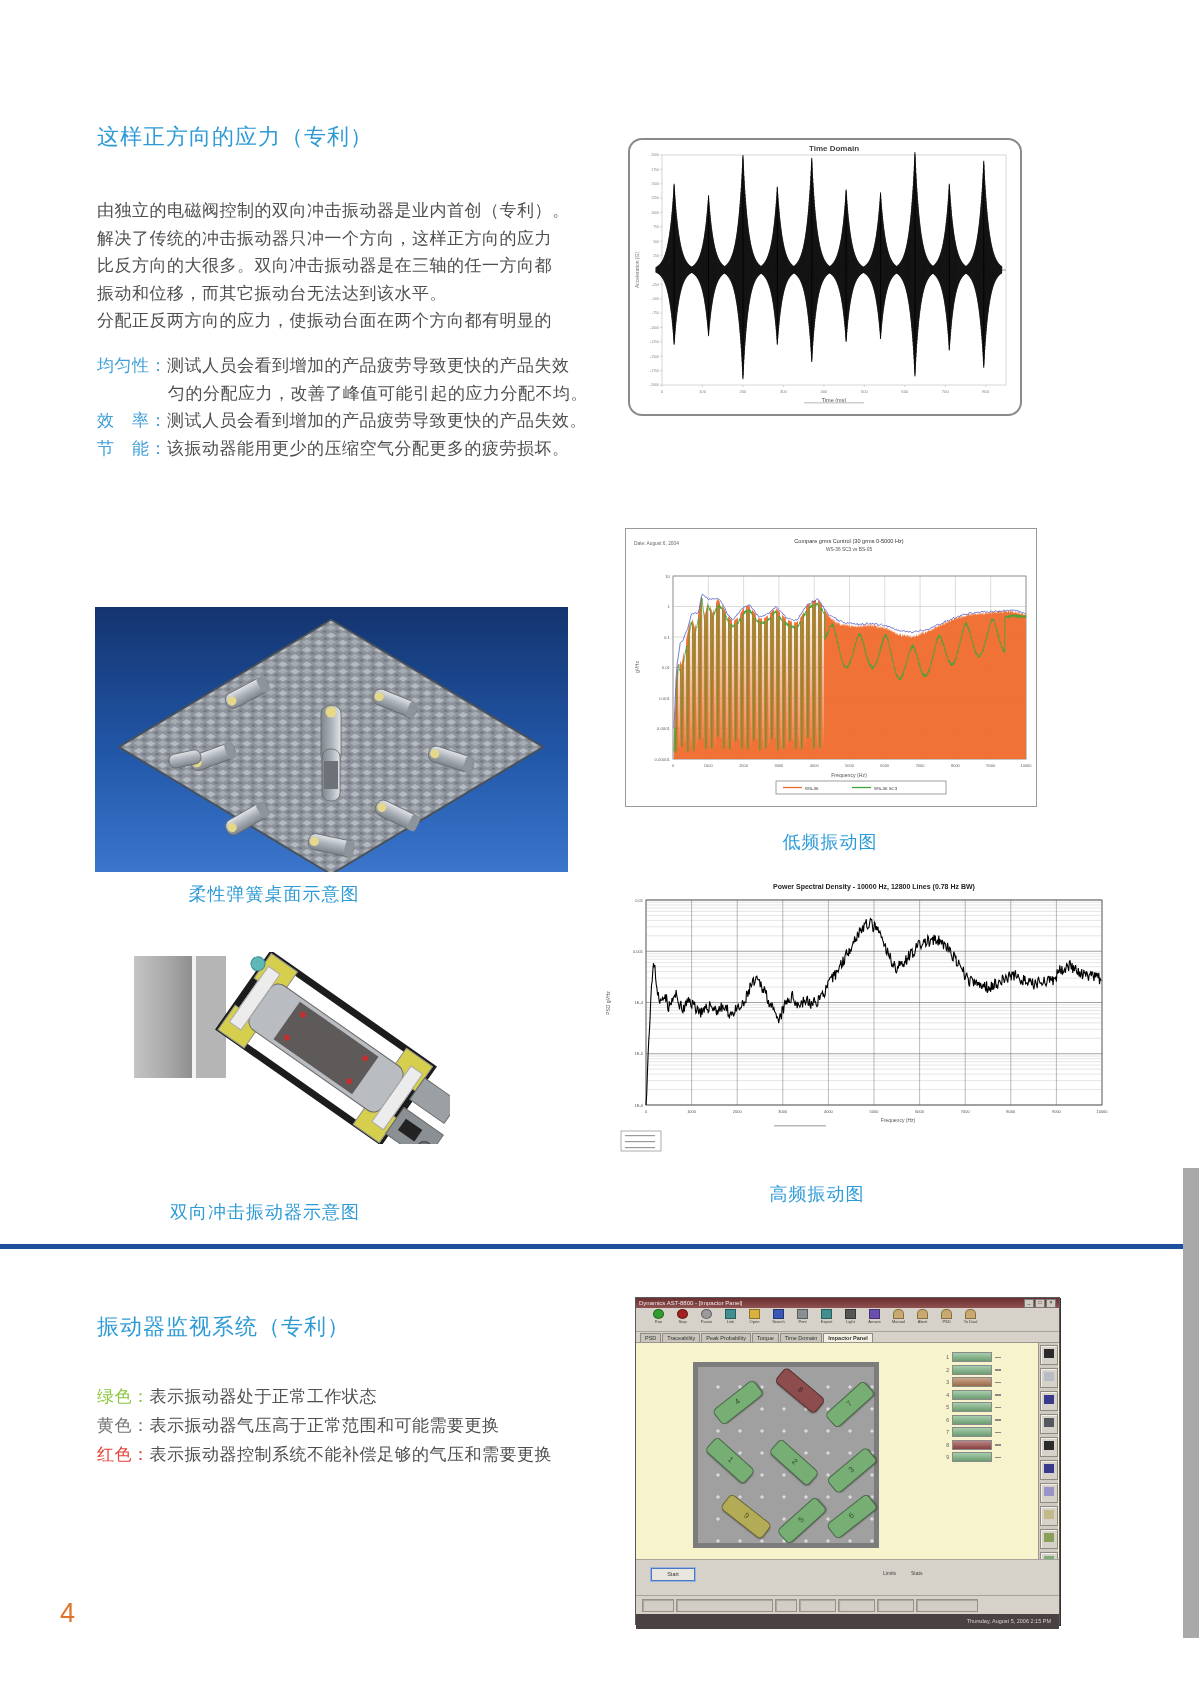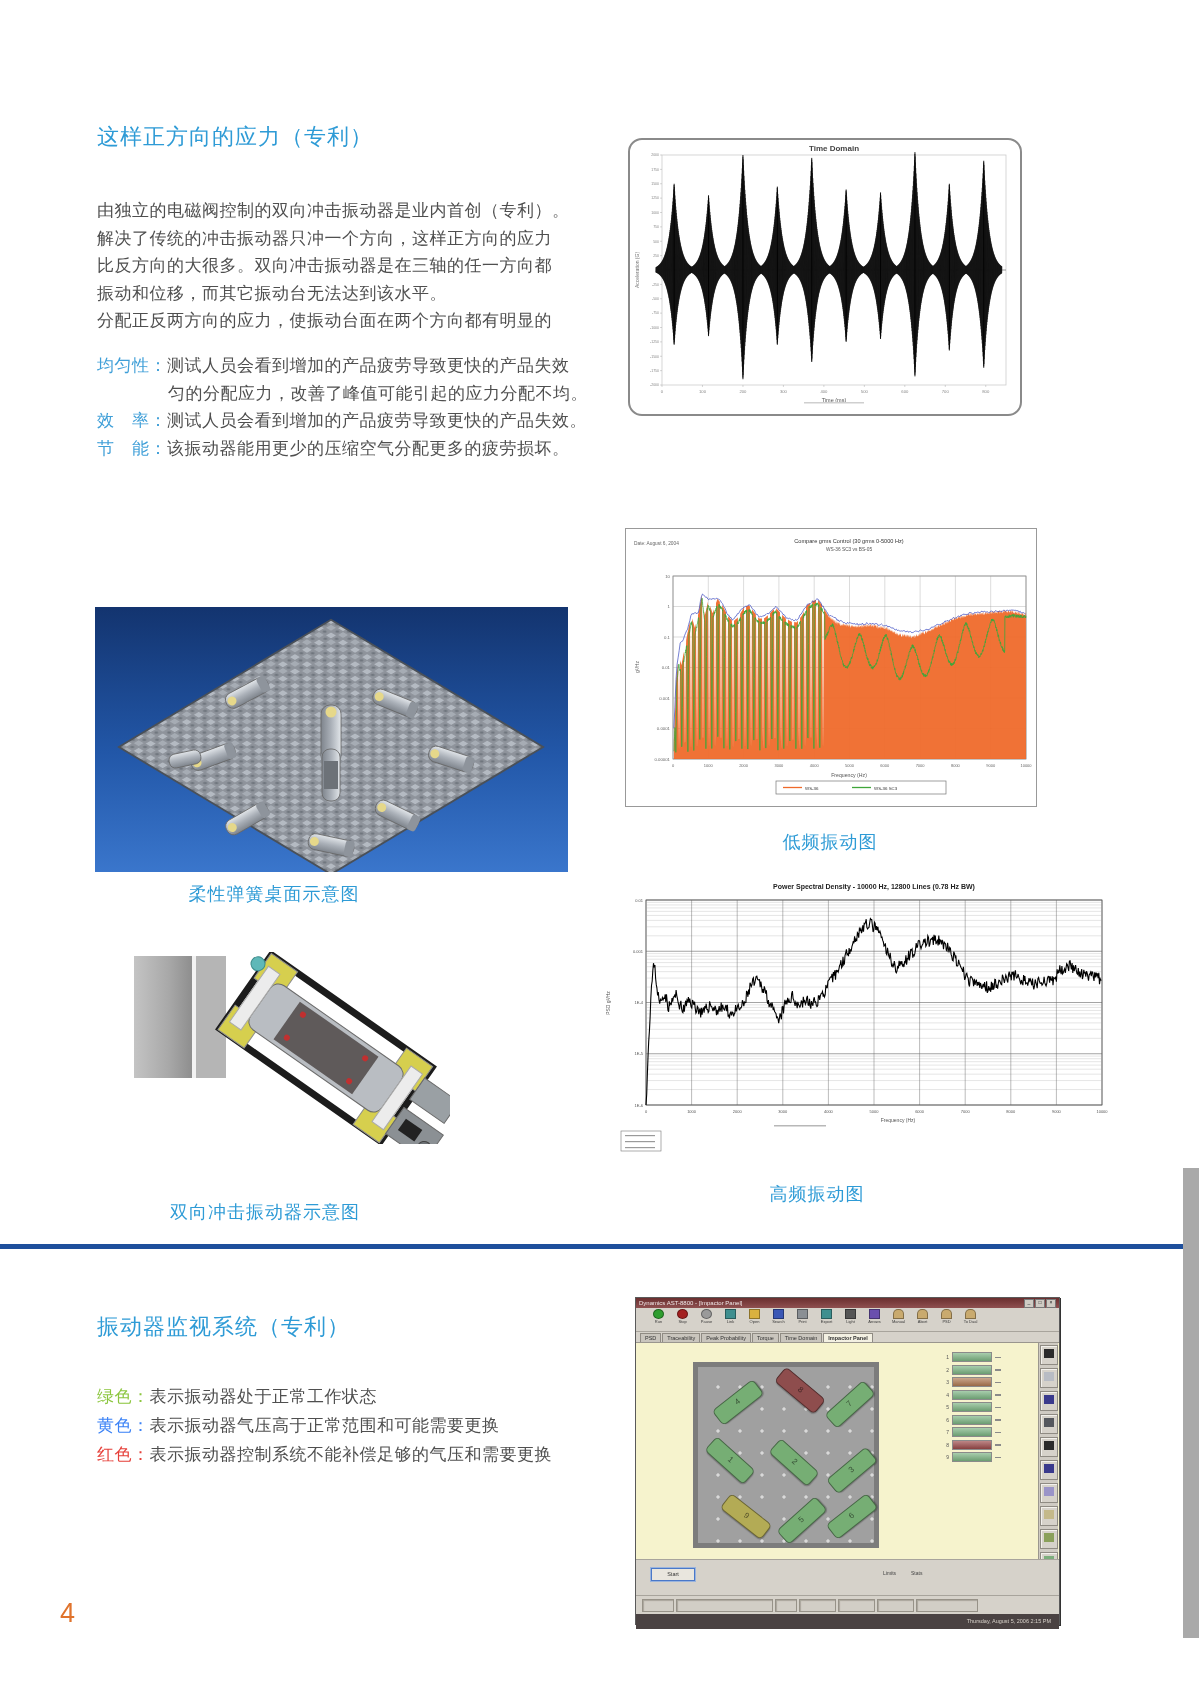--- a/index.html
+++ b/index.html
@@ -6,21 +6,21 @@
   .page{position:relative;width:1199px;height:1696px;background:#ffffff;overflow:hidden;
         font-family:"Liberation Sans","DejaVu Sans",sans-serif;}
   .abs{position:absolute;}
   .sec-title{font-size:22px;color:#2e9bd6;letter-spacing:1px;}
   .body-text{font-size:17px;line-height:27.5px;color:#4f4f4f;letter-spacing:0.5px;}
   .blue-caption{font-size:18px;color:#2e9bd6;text-align:center;letter-spacing:1px;}
   .frow{white-space:nowrap;}
   .flabel{color:#3f9fd8;}
   .fcont{padding-left:71px;}
   .lg-green{color:#8cc63f;}
-  .lg-yellow{color:#3b82f6;}
+  .lg-yellow{color:#737373;}
   .lg-red{color:#e6403a;}
   .fig-box{background:#fff;}
   .chart1{border:2px solid #8a8a8a;border-radius:14px;}
   .chart2{border:1px solid #999;}
   .divider{background:#1e4f9c;}
   .graybar{background:#a9a9a9;}
   .pagenum{font-size:27px;color:#e0732c;}
   
   .win{background:#d6d2ca;border:1px solid #5a5a5a;box-shadow:1px 1px 0 #333;font-family:"Liberation Sans","DejaVu Sans",sans-serif;}
   .win-titlebar{height:10px;background:linear-gradient(#6a2f2f,#8f5050);color:#f0e8e8;font-size:6px;

